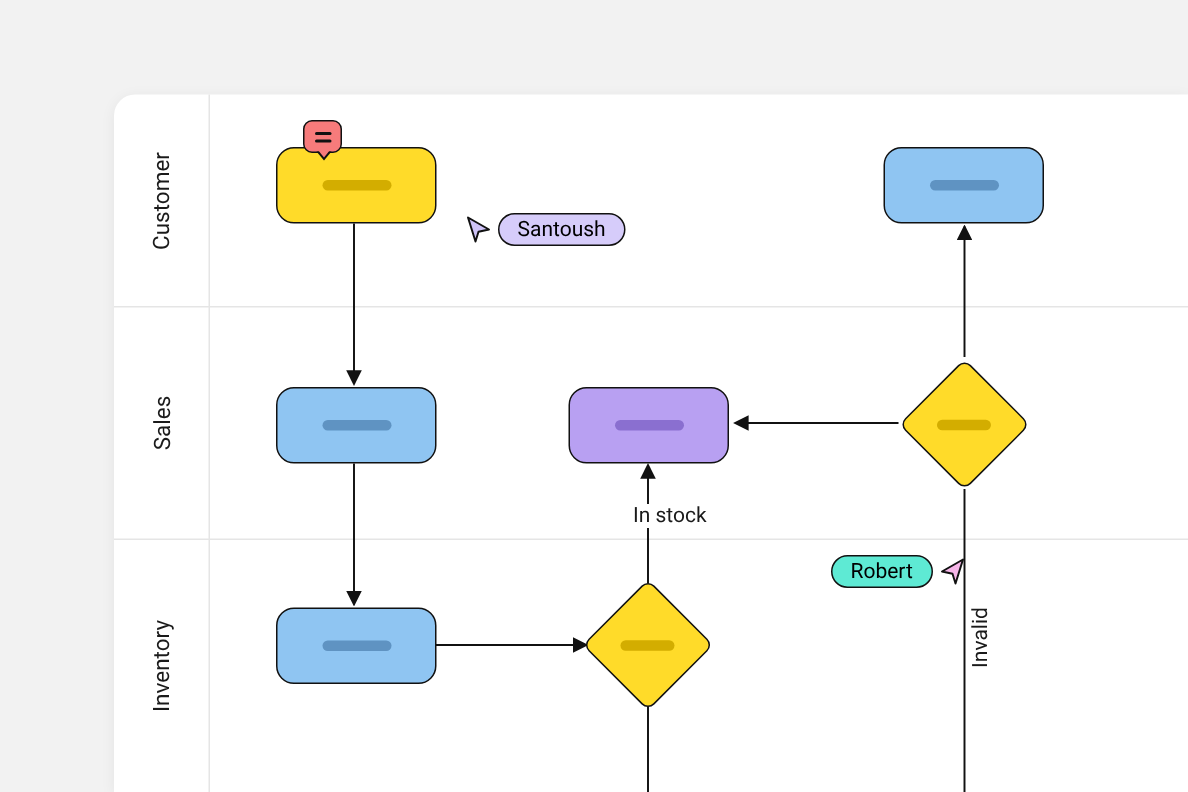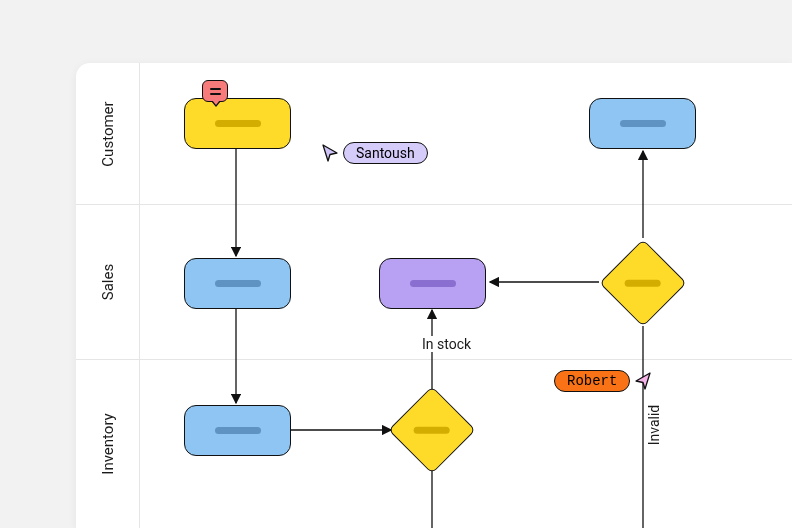--- a/index.html
+++ b/index.html
@@ -147,21 +147,21 @@
       gap: 4px;
     }
     .pill {
       border: 1.5px solid #111;
       border-radius: 14px;
       padding: 3px 12px;
       font-size: 14px;
       line-height: 1;
     }
     .pill.lav { background: #d6ccfa; }
-    .pill.pink { background: #f97316; font-family: Liberation Mono, monospace; }
+    .pill.pink { background: #5eead4; }
 
     .edge-label {
       position: absolute;
       font-size: 14px;
       color: #1a1a1a;
       background: #fff;
       padding: 0 2px;
     }
     .edge-label.vert {
       transform: rotate(-90deg);
@@ -250,21 +250,21 @@
     </div>
 
     <div class="node blue" style="left:108px;top:342px;width:107px;height:51px;">
       <div class="slot"></div>
     </div>
 
     <div class="diamond yellow" style="left:325px;top:336px;width:62px;height:62px;">
       <div class="slot"></div>
     </div>
 
-    <div class="cursor-wrap" style="left:245px;top:79px;">
+    <div class="cursor-wrap" style="left:234px;top:79px;">
       <svg width="18" height="20" viewBox="0 0 18 20">
         <path d="M2 2 L16 10 L9 11.5 L7 18 Z" fill="#cfc3f7" stroke="#111" stroke-width="1.3" stroke-linejoin="round"></path>
       </svg>
       <div class="pill lav">Santoush</div>
     </div>
 
     <div class="cursor-wrap" style="left:478px;top:307px;flex-direction:row-reverse;">
       <svg width="18" height="20" viewBox="0 0 18 20" style="transform:scaleX(-1);">
         <path d="M2 2 L16 10 L9 11.5 L7 18 Z" fill="#f6b5e8" stroke="#111" stroke-width="1.3" stroke-linejoin="round"></path>
       </svg>

